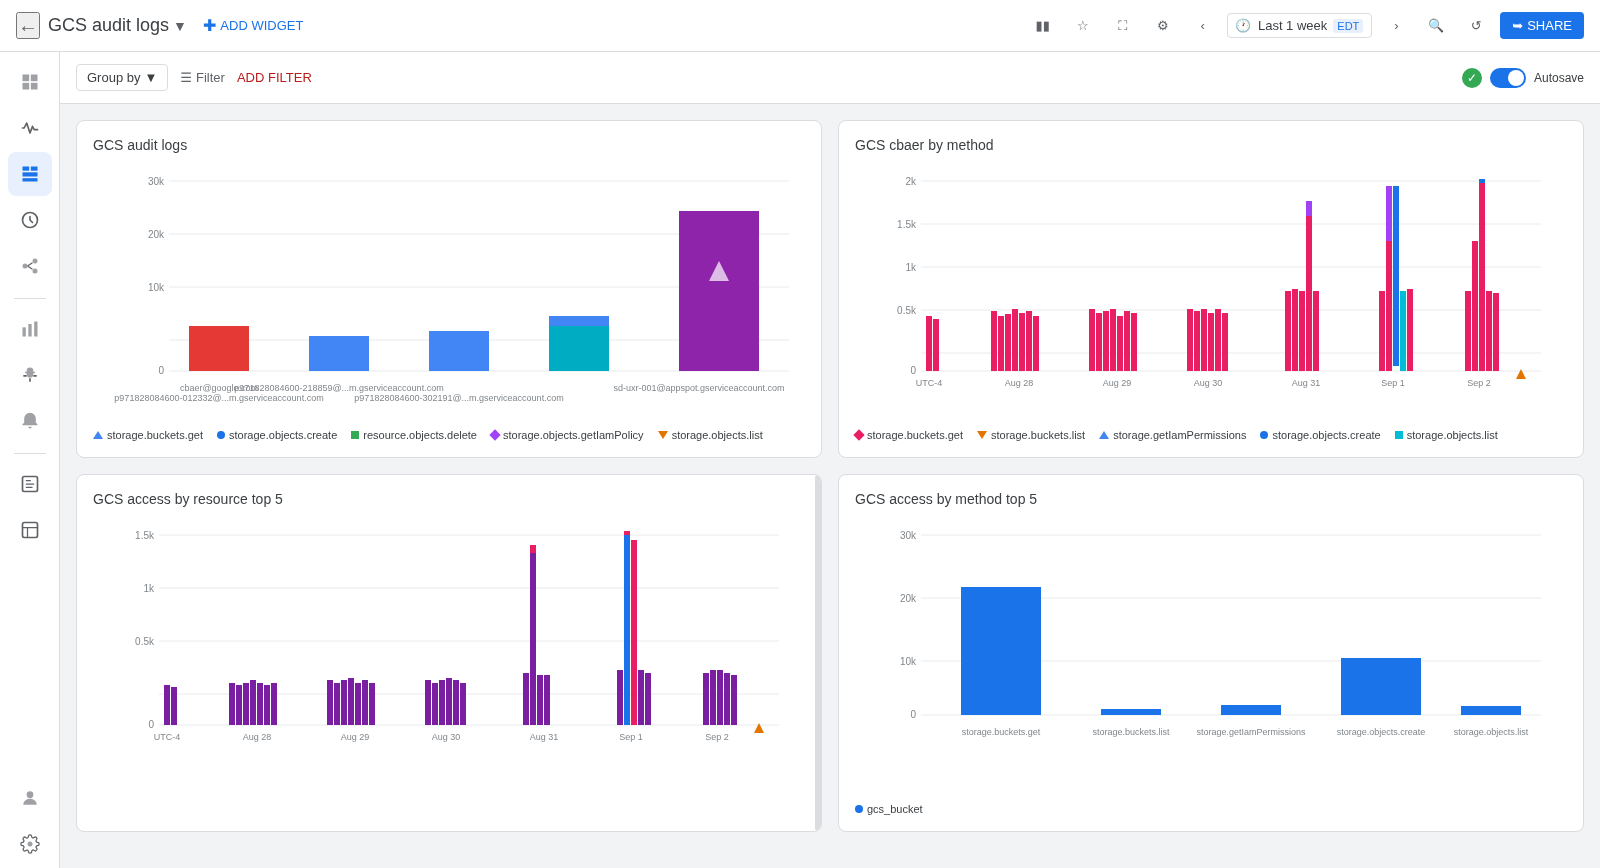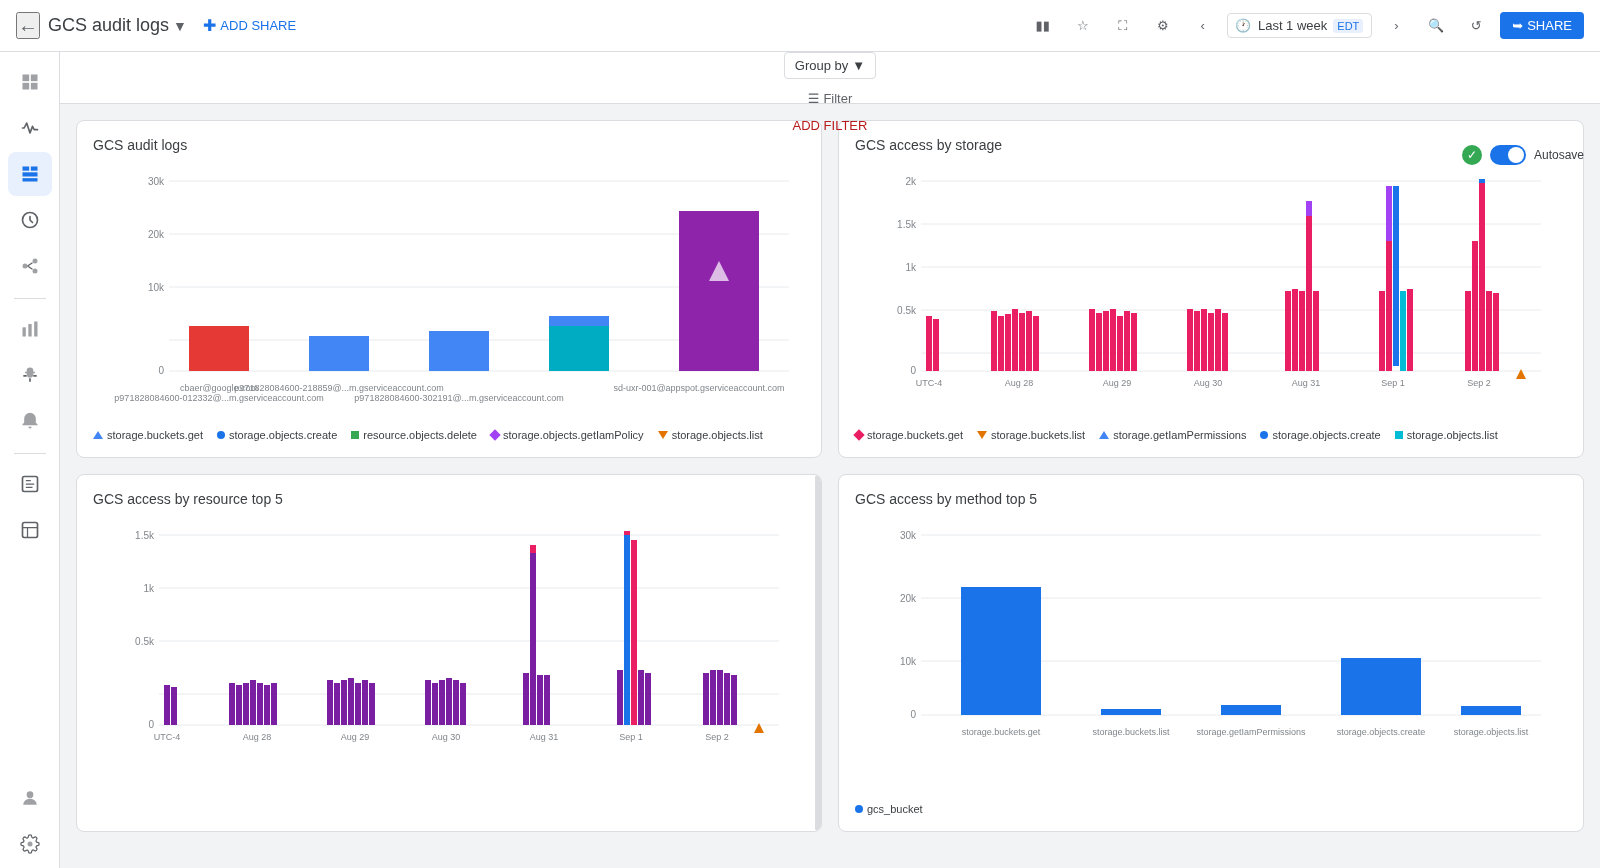--- a/index.html
+++ b/index.html
@@ -44,21 +44,21 @@
       width: 44px; height: 44px; display:flex; align-items:center; justify-content:center;
       cursor: pointer; border-radius: 8px; color: #5f6368; margin-bottom: 2px;
     }
     .sidebar-icon.active { background: #e8f0fe; color: #1a73e8; }
     .sidebar-divider { width: 32px; height: 1px; background: #dadce0; margin: 8px 0; }
 
     
     .filter-bar {
       position: fixed; top: 52px; left: 60px; right: 0; height: 52px;
       background: #fff; border-bottom: 1px solid #dadce0;
-      display: flex; align-items: center; padding: 0 16px; gap: 12px; z-index: 89; flex-direction: column;
+      display: flex; align-items: center; padding: 0 16px; gap: 12px; z-index: 89;
     }
     .group-by-btn {
       display: flex; align-items: center; gap: 4px;
       border: 1px solid #dadce0; border-radius: 4px; padding: 5px 10px;
       cursor: pointer; background: #fff;
     }
     .filter-btn {
       display: flex; align-items: center; gap: 4px; cursor: pointer; color: #5f6368;
     }
     .add-filter-btn { color: #b91c1c; cursor: pointer; font-weight: 500; }
@@ -105,21 +105,21 @@
   </style>
 </head>
 <body>
 
 <div class="top-nav">
   <button class="back-btn">←</button>
   <span class="title">GCS audit logs</span>
   <span class="dropdown-arrow">▼</span>
   <button class="add-widget-btn">
     <span class="plus">✚</span>
-    <span>ADD SHARE</span>
+    <span>ADD WIDGET</span>
   </button>
   <div class="nav-actions">
     <div class="nav-icon-btn">▮▮</div>
     <div class="nav-icon-btn">☆</div>
     <div class="nav-icon-btn">⛶</div>
     <div class="nav-icon-btn">⚙</div>
     <div class="nav-icon-btn">‹</div>
     <div class="time-selector">
       <span class="clock-icon">🕐</span>
       <span>Last 1 week</span>
@@ -293,21 +293,21 @@
         <span>storage.objects.getIamPolicy</span>
       </div>
       <div class="legend-item">
         <div class="legend-tri-down" style="border-top-color: #e37400;"></div>
         <span>storage.objects.list</span>
       </div>
     </div>
   </div>
 
   <div class="chart-panel">
-    <div class="chart-title">GCS access by storage</div>
+    <div class="chart-title">GCS cbaer by method</div>
     <div class="chart-area">
       <svg width="100%" height="260" viewBox="0 0 680 260">
 
         <line x1="50" y1="20" x2="670" y2="20" class="grid-line"></line>
         <line x1="50" y1="63" x2="670" y2="63" class="grid-line"></line>
         <line x1="50" y1="106" x2="670" y2="106" class="grid-line"></line>
         <line x1="50" y1="149" x2="670" y2="149" class="grid-line"></line>
         <line x1="50" y1="192" x2="670" y2="192" class="grid-line"></line>
         <line x1="50" y1="210" x2="670" y2="210" class="grid-line"></line>
 

